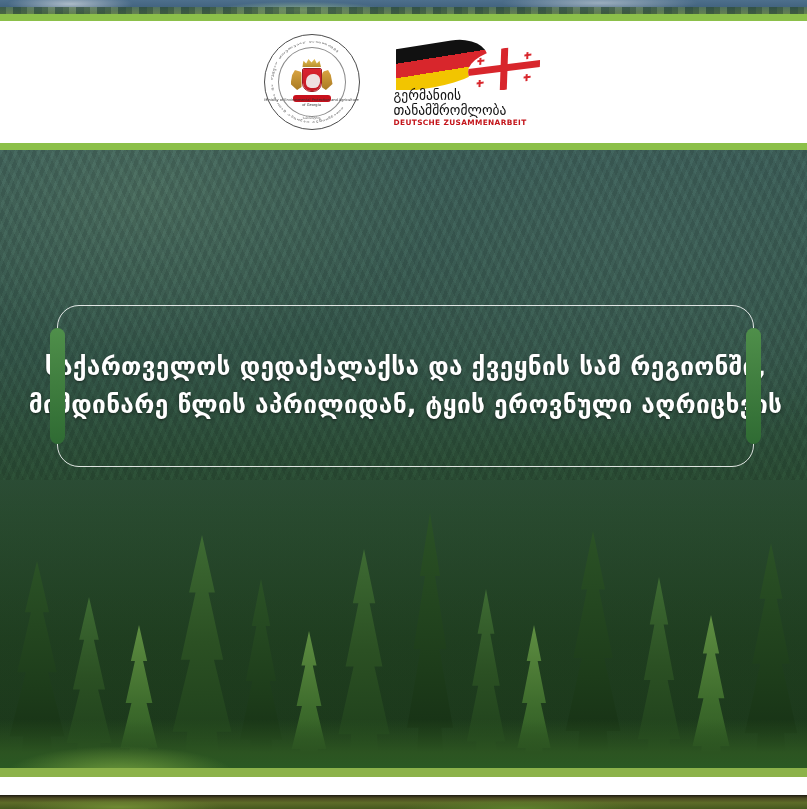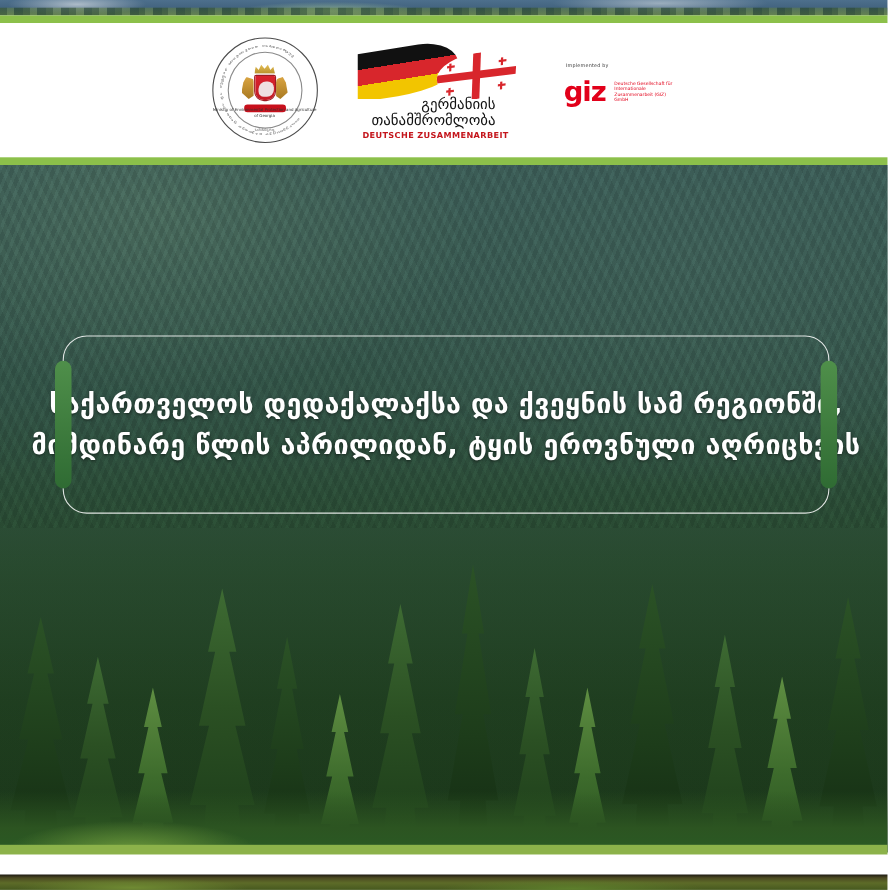--- a/index.html
+++ b/index.html
@@ -134,25 +134,25 @@
     content:""; position:absolute; left:0; top:48%; width:100%; height:7px;
     background:#d8262c; transform:translateY(-50%);
   }
   .coop .flag .cross-sm {
     position:absolute; width:7px; height:7px;
     background:
       linear-gradient(#d8262c,#d8262c) center/100% 2.4px no-repeat,
       linear-gradient(#d8262c,#d8262c) center/2.4px 100% no-repeat;
   }
   .coop-ge {
-    position:absolute; left:0; right:22px; top:52px; text-align:right;
+    position:absolute; left:0; right:22px; top:52px; text-align:left;
     font-size:13.5px; line-height:15px; color:#111; font-weight:400;
   }
   .coop-en {
-    position:absolute; left:0; right:10px; top:82px; text-align:right;
+    position:absolute; left:0; right:10px; top:82px; text-align:left;
     font-size:7.4px; letter-spacing:.35px; color:#c4161c; font-weight:700;
   }
 
   
   .giz { position:relative; width:108px; height:52px; margin-top:4px; }
   .giz-impl { position:absolute; left:8px; top:0; font-size:4.4px; color:#3a3a3a; letter-spacing:.2px; }
   .giz-word {
     position:absolute; left:6px; top:13px;
     font-family:"DejaVu Sans","Liberation Sans",sans-serif;
     font-size:25px; line-height:25px; font-weight:700; color:#e2001a;
@@ -378,25 +378,20 @@
           <div class="cross-sm" style="right:9px;bottom:6px;"></div>
         </div>
       </div>
       <div class="coop-ge">
         <div>გერმანიის</div>
         <div>თანამშრომლობა</div>
       </div>
       <div class="coop-en">DEUTSCHE ZUSAMMENARBEIT</div>
     </div>
 
-    <div class="giz">
-      <div class="giz-impl">Implemented by</div>
-      <div class="giz-word">giz</div>
-      <div class="giz-desc">Deutsche Gesellschaft für Internationale Zusammenarbeit (GIZ) GmbH</div>
-    </div>
 
   </div>
 
   <div class="rule-green rule-mid"></div>
 
   <div class="hero">
     <div class="haze"></div>
     <div class="trees">
       <div class="t dark" style="left:4px;   width:86px;  height:214px;"></div>
       <div class="t" style="left:64px;  width:70px;  height:178px;"></div>

